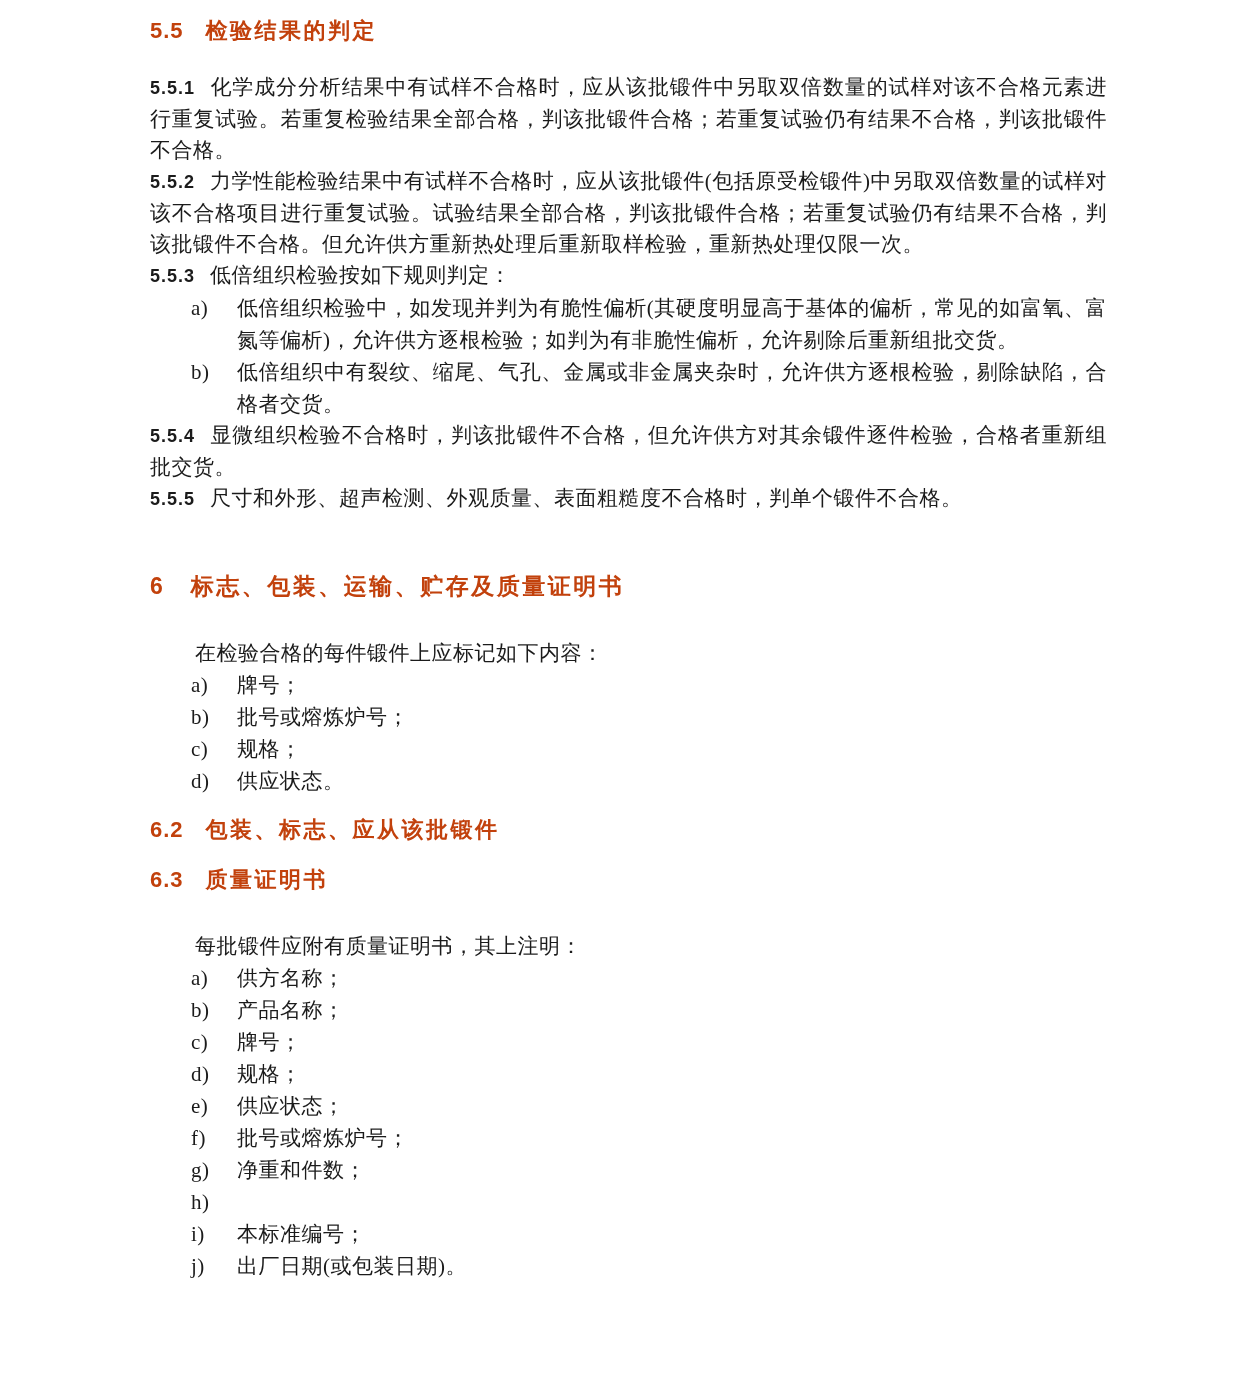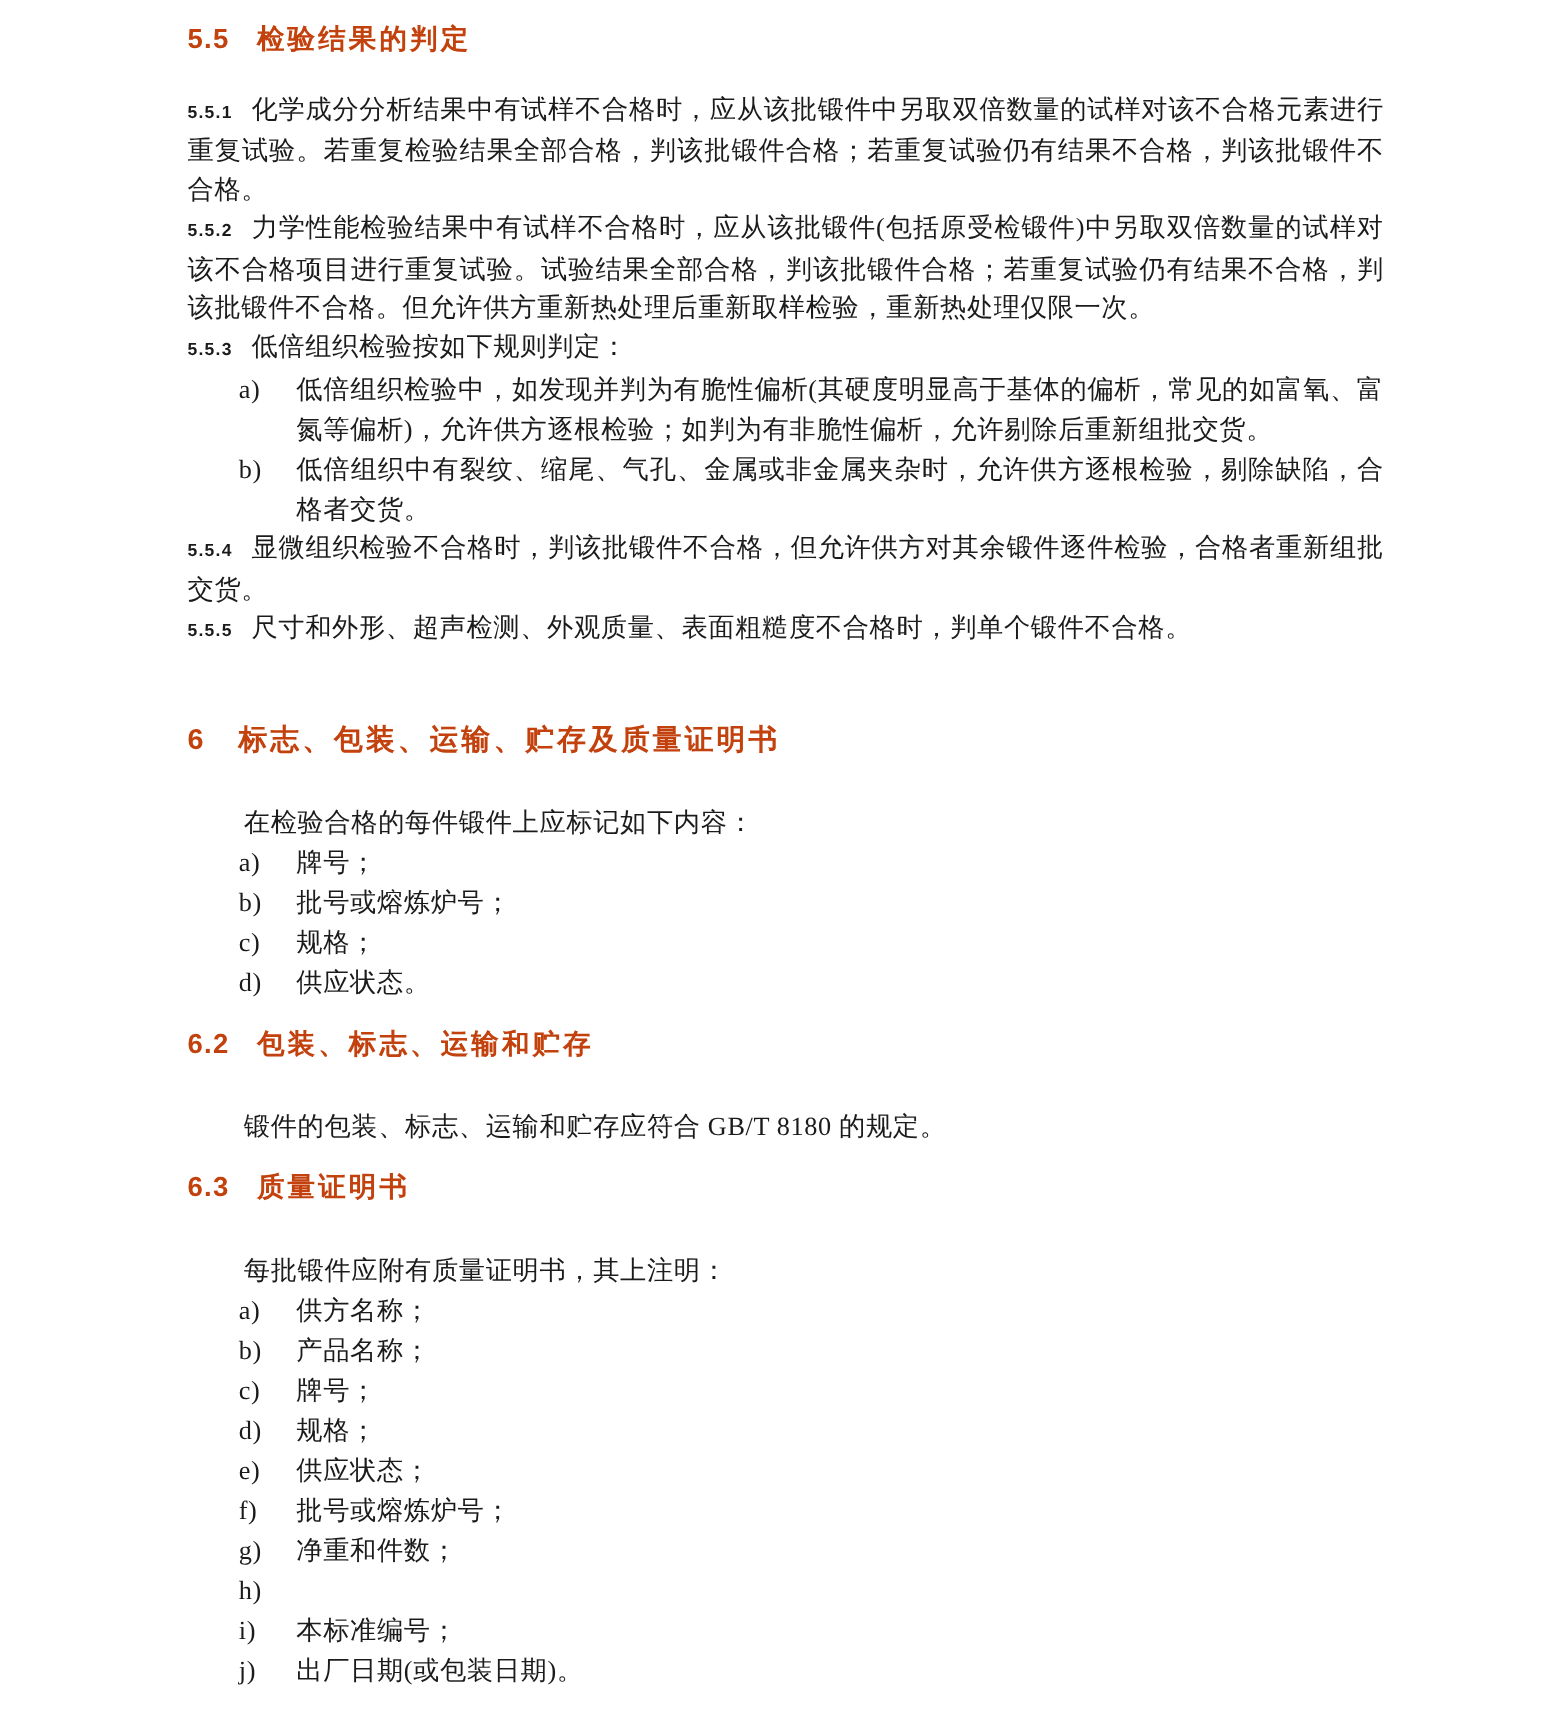--- a/index.html
+++ b/index.html
@@ -45,21 +45,21 @@
   
   .para {
     margin: 0;
     line-height: 31px;
     text-align: justify;
     letter-spacing: 0.5px;
   }
   .para .pnum {
     font-family: "Liberation Sans", "DejaVu Sans", sans-serif;
     font-weight: 700;
-    font-size: 14px;
+    font-size: 18px;
     letter-spacing: 1px;
     margin-right: 15px;
   }
   .para.lead {
     padding-left: 45px;
     text-align: left;
     margin-top: 36px;
   }
   
   .item {
@@ -95,23 +95,22 @@
       <span class="hnum">6</span>
       <span class="htitle">标志、包装、运输、贮存及质量证明书</span>
     </div>
     <p class="para lead"><span class="ptext">在检验合格的每件锻件上应标记如下内容：</span></p>
     <div class="item"><span class="letter">a)</span><span class="itext">牌号；</span></div>
     <div class="item"><span class="letter">b)</span><span class="itext">批号或熔炼炉号；</span></div>
     <div class="item"><span class="letter">c)</span><span class="itext">规格；</span></div>
     <div class="item"><span class="letter">d)</span><span class="itext">供应状态。</span></div>
     <div class="heading lvl2">
       <span class="hnum">6.2</span>
-      <span class="htitle">包装、标志、运输和贮存</span>
+      <span class="htitle">包装、标志、应从该批锻件</span>
     </div>
-    <p class="para lead"><span class="ptext">锻件的包装、标志、运输和贮存应符合 GB/T 8180 的规定。</span></p>
     <div class="heading lvl2">
       <span class="hnum">6.3</span>
       <span class="htitle">质量证明书</span>
     </div>
     <p class="para lead"><span class="ptext">每批锻件应附有质量证明书，其上注明：</span></p>
     <div class="item"><span class="letter">a)</span><span class="itext">供方名称；</span></div>
     <div class="item"><span class="letter">b)</span><span class="itext">产品名称；</span></div>
     <div class="item"><span class="letter">c)</span><span class="itext">牌号；</span></div>
     <div class="item"><span class="letter">d)</span><span class="itext">规格；</span></div>
     <div class="item"><span class="letter">e)</span><span class="itext">供应状态；</span></div>

